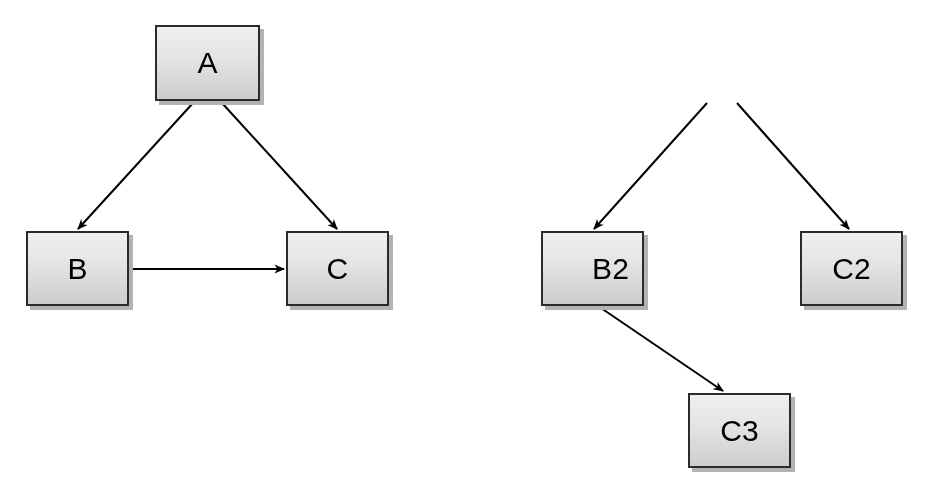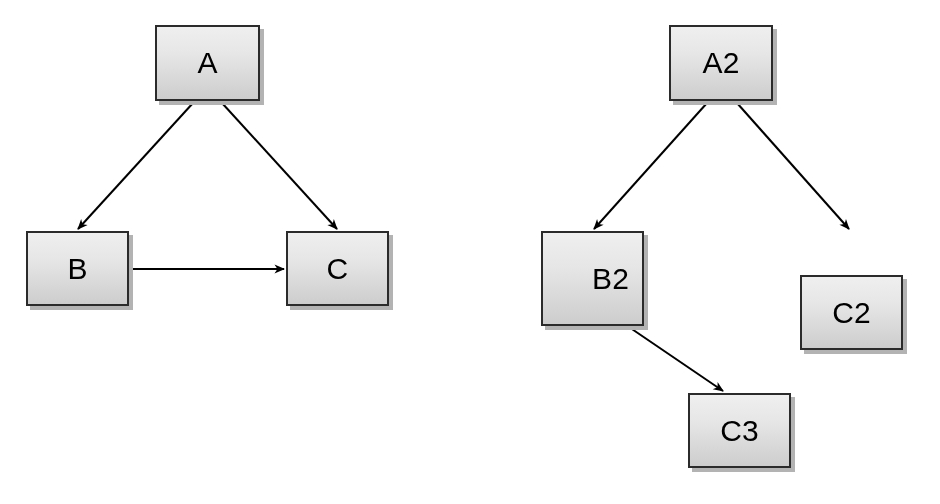--- a/index.html
+++ b/index.html
@@ -71,26 +71,23 @@
   <div class="node" style="left: 155px; top: 25px; width: 105px; height: 76px;">
     <span class="node-label">A</span>
   </div>
   <div class="node" style="left: 26px; top: 231px; width: 103px; height: 75px;">
     <span class="node-label">B</span>
   </div>
   <div class="node" style="left: 286px; top: 231px; width: 103px; height: 75px;">
     <span class="node-label">C</span>
   </div>
 
-  <div class="node" style="left: 669px; top: 25px; width: 104px; height: 76px;">
-    <span class="node-label">A2</span>
-  </div>
-  <div class="node" style="left: 541px; top: 231px; width: 103px; height: 95px; padding-left: 36px;">
+  <div class="node" style="left: 541px; top: 231px; width: 103px; height: 75px; padding-left: 36px;">
     <span class="node-label">B2</span>
   </div>
-  <div class="node" style="left: 800px; top: 231px; width: 103px; height: 75px; margin-top: 44px;">
+  <div class="node" style="left: 800px; top: 231px; width: 103px; height: 75px;">
     <span class="node-label">C2</span>
   </div>
   <div class="node" style="left: 688px; top: 393px; width: 103px; height: 75px;">
     <span class="node-label">C3</span>
   </div>
 
 </div>
 
 </body></html>

